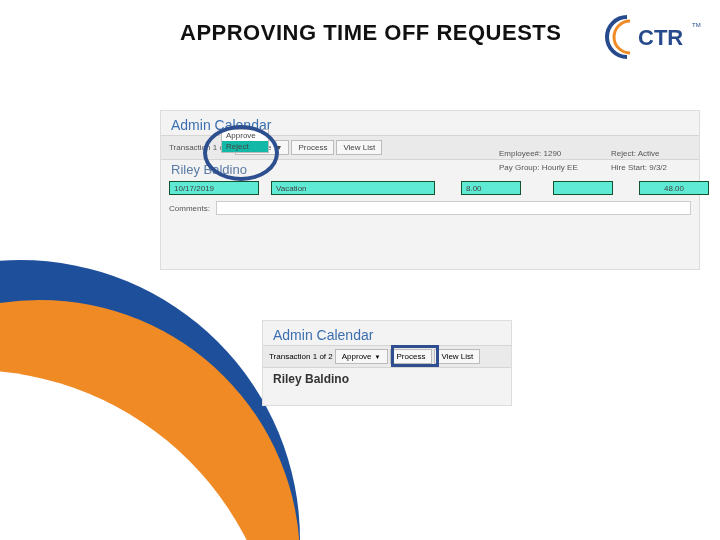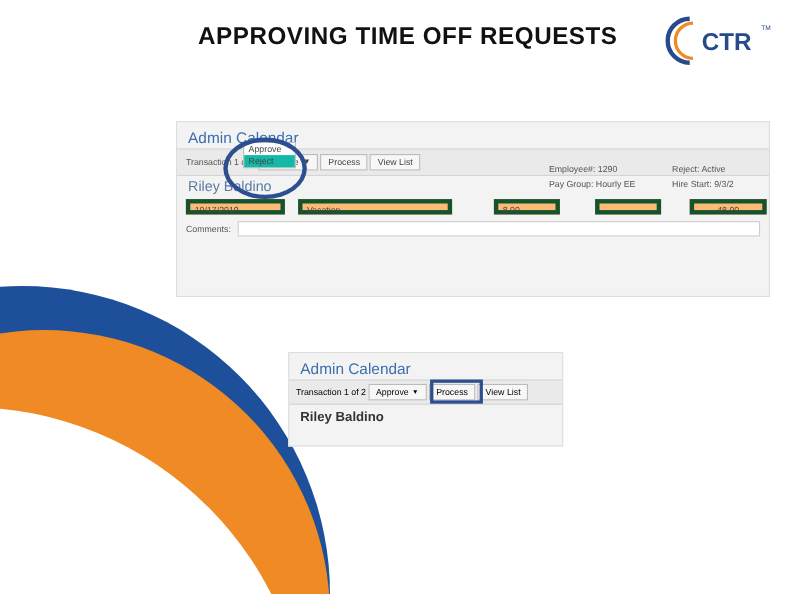--- a/index.html
+++ b/index.html
@@ -22,22 +22,22 @@
   .bar1 { display: flex; align-items: center; gap: 2px; padding: 4px 8px; background: #eaeaea; border-top: 1px solid #d5d5d5; border-bottom: 1px solid #d5d5d5; }
   .lbl { font-size: 8px; color: #555; }
   .btn { display: inline-flex; align-items: center; padding: 2px 6px; background: #f7f7f7; border: 1px solid #bbb; font-size: 8px; cursor: pointer; }
   .emp { font-size: 13px; color: #5b7ba4; padding: 2px 10px; }
   .rightinfo { position: absolute; top: 36px; left: 310px; font-size: 8px; color: #555; line-height: 14px; margin-left: 28px; }
   .rightinfo2 { position: absolute; top: 36px; left: 450px; font-size: 8px; color: #555; line-height: 14px; }
   .headers { display: flex; padding: 4px 8px 2px; border-top: 1px solid #d5d5d5; color: #555; font-size: 8px; }
   .headers > div { flex: none; }
   .row { display: flex; padding: 2px 8px; }
   .row > div { flex: none; }
-  .field { display: inline-block; background: #fdba74; border: 4px solid #14532d; padding: 2px 4px; font-size: 8px; height: 14px; line-height: 10px; }
-  .w90 { width: 90px; } .w140 { width: 140px; margin-left: 12px;} .w60 { width: 60px; margin-left: 38px;} .w60b { width: 60px; margin-left: 32px;} .w70 { width: 70px; margin-left: 26px; text-align: center;}
+  .field { display: inline-block; background: #5eead4; border: 1px solid #14532d; padding: 2px 4px; font-size: 8px; height: 14px; line-height: 10px; }
+  .w90 { width: 90px; } .w140 { width: 164px; margin-left: 12px;} .w60 { width: 60px; margin-left: 26px;} .w60b { width: 60px; margin-left: 32px;} .w70 { width: 70px; margin-left: 26px; text-align: center;}
   .commentsrow { display: flex; align-items: center; padding: 4px 8px; gap: 6px; }
   .combox { flex: 1; height: 14px; background: #fff; border: 1px solid #ccc; }
 
   
   .dd { position: absolute; top: 18px; left: 60px; width: 48px; background: #fff; border: 1px solid #bbb; font-size: 8px; z-index: 5; }
   .dd div { padding: 1px 4px; }
   .dd .sel { background: #14b8a6; }
   .circle { position: absolute; top: 14px; left: 42px; width: 76px; height: 56px; border: 4px solid #2d4f8f; border-radius: 50%; z-index: 6; pointer-events: none; }
 
   

